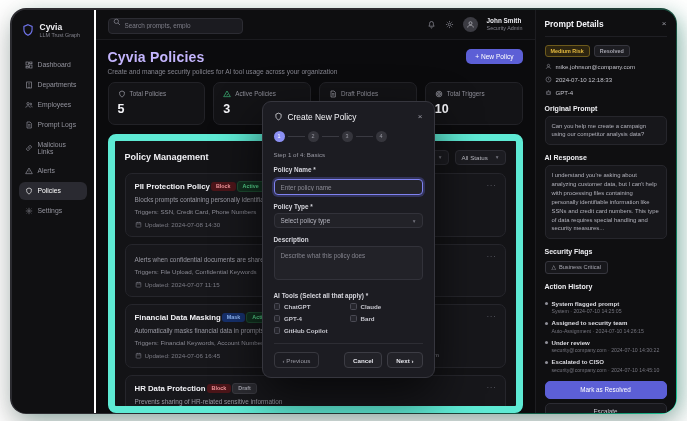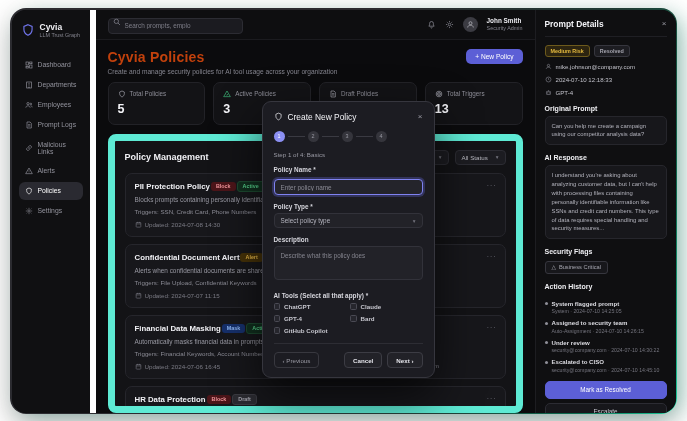--- a/index.html
+++ b/index.html
@@ -5,21 +5,21 @@
   * { margin:0; padding:0; box-sizing:border-box; }
   html,body { width:687px; height:421px; }
   body { background:#ffffff; font-family:"Liberation Sans", sans-serif; position:relative; overflow:hidden; }
 
   .frame { position:absolute; left:10px; top:8px; width:667px; height:406px; border-radius:16px; padding:1.5px;
     background:linear-gradient(115deg,#2b2b30 45%,#203c34 72%,#0c6b4f 88%,#1cc99a 100%);
     box-shadow:0 10px 28px rgba(0,0,0,0.30), 8px 4px 22px -6px rgba(22,190,145,0.35); }
   .app { width:100%; height:100%; border-radius:14.5px; background:#0a0a0c; display:flex; overflow:hidden; position:relative; }
 
   
-  .sidebar { width:84px; flex:0 0 84px; background:#101012; border-right:6px solid #ffffff; padding:10px 7px; }
+  .sidebar { width:84px; flex:0 0 84px; background:#101012; border-right:2px solid #ffffff; padding:10px 7px; }
   .brand { display:flex; align-items:center; gap:5px; padding:2px 2px 10px; }
   .brand-name { font-size:8.5px; font-weight:bold; color:#f0f0f4; line-height:1.2; }
   .brand-sub { font-size:5.4px; color:#85858f; }
   .nav { display:flex; flex-direction:column; gap:2px; margin-top:8px; }
   .nav-item { display:flex; align-items:center; gap:5px; padding:5px 6px; border-radius:6px; color:#93939d; font-size:6.8px; cursor:pointer; }
   .nav-item.active { background:#2a2a31; color:#ffffff; }
   .ic { flex:0 0 auto; display:block; }
 
   
   .main { flex:1 1 auto; min-width:0; display:flex; flex-direction:column; background:#0b0b0d; position:relative; }
@@ -29,21 +29,21 @@
   .search input::placeholder { color:#7e7e88; }
   .search .mag { position:absolute; left:5px; top:4px; }
   .tb-right { margin-left:auto; display:flex; align-items:center; gap:9px; }
   .tb-iconbtn { color:#8a8a94; cursor:pointer; display:flex; }
   .avatar { width:15px; height:15px; border-radius:50%; background:#3b3b42; display:flex; align-items:center; justify-content:center; color:#b5b5bd; }
   .user-meta { line-height:1.25; }
   .user-name { font-size:6.4px; color:#ececf1; font-weight:bold; }
   .user-role { font-size:5.4px; color:#82828c; }
 
   .page-head { display:flex; align-items:flex-start; justify-content:space-between; padding:9px 12px 7px; }
-  .page-title { font-size:14px; font-weight:bold; color:#c2410c; letter-spacing:0.2px; }
+  .page-title { font-size:14px; font-weight:bold; color:#c4b5fd; letter-spacing:0.2px; }
   .page-sub { font-size:6.6px; color:#84848e; margin-top:3px; }
   .btn-primary { background:#5c5fd6; color:#ffffff; font-size:6.6px; padding:4px 9px; border:none; border-radius:5px; cursor:pointer; font-family:inherit; white-space:nowrap; }
 
   .stats { display:grid; grid-template-columns:repeat(4,1fr); gap:8px; padding:0 12px; }
   .stat-card { background:#131316; border:1px solid #222227; border-radius:7px; padding:7px 9px 8px; }
   .stat-lbl { display:flex; align-items:center; gap:4px; font-size:6.3px; color:#8e8e98; }
   .stat-val { font-size:12.5px; font-weight:bold; color:#f4f4f8; margin-top:4px; min-height:13px; }
 
   .panel { margin:9px 12px 0; background:#131316; border:7px solid #5eead4; border-radius:8px; padding:9px 10px; flex:1 1 auto; overflow:hidden; }
   .panel-head { display:flex; align-items:center; justify-content:space-between; margin-bottom:8px; }
@@ -307,21 +307,21 @@
           <div class="stat-lbl">
             <span>
                 <svg class="ic" width="8" height="8" viewBox="0 0 24 24" fill="none" stroke="#a9a9b3" stroke-width="2">
                   <circle cx="12" cy="12" r="8.5"></circle>
                   <circle cx="12" cy="12" r="4.5"></circle>
                   <circle cx="12" cy="12" r="1"></circle>
                 </svg>
               </span>
             <span>Total Triggers</span>
           </div>
-          <div class="stat-val">13</div>
+          <div class="stat-val">10</div>
         </div>
       </div>
 
       <section class="panel">
         <div class="panel-head">
           <div class="panel-title">Policy Management</div>
           <div class="filters">
             <div class="fselect">
               <span>All Types</span>
               <span class="chev">▾</span>
@@ -357,25 +357,20 @@
           </div>
           <div class="pcard-right">
             <div class="pcard-meta"></div>
             <div class="pcard-meta"></div>
           </div>
         </div>
 
         <div class="pcard">
           <span class="more">...</span>
           <div class="pcard-left">
-            <div class="pcard-titlerow">
-              <span class="pcard-name">Confidential Document Alert</span>
-              <span class="badge b-alert">Alert</span>
-              <span class="badge b-active">Active</span>
-            </div>
             <div class="pcard-desc">Alerts when confidential documents are shared with AI tools</div>
             <div class="pcard-trig">Triggers: File Upload, Confidential Keywords</div>
             <div class="pcard-upd">
               <span>
                   <svg class="ic" width="7" height="7" viewBox="0 0 24 24" fill="none" stroke="#7b7b85" stroke-width="2">
                     <rect x="4" y="5" width="16" height="16" rx="2"></rect>
                     <line x1="4" y1="10" x2="20" y2="10"></line>
                     <line x1="8" y1="3" x2="8" y2="7"></line>
                     <line x1="16" y1="3" x2="16" y2="7"></line>
                   </svg>

